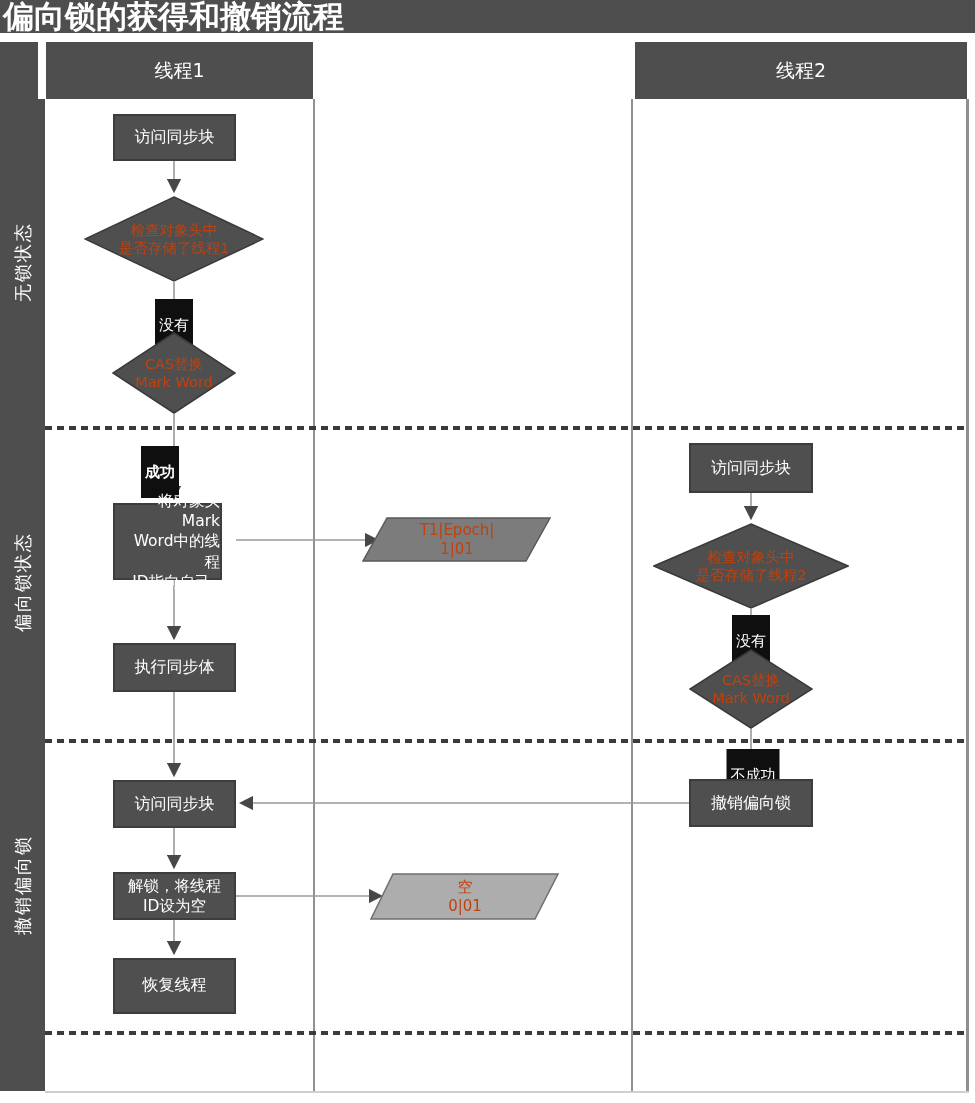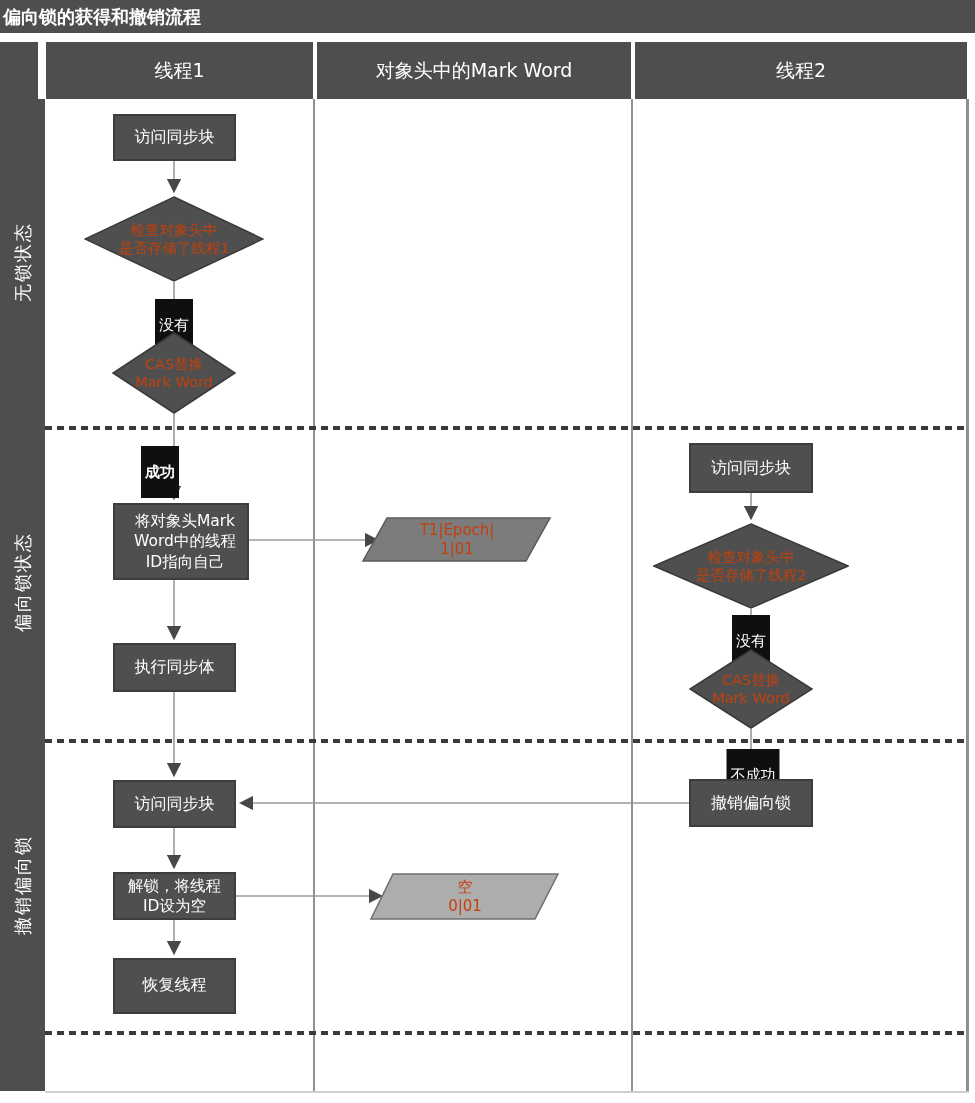--- a/index.html
+++ b/index.html
@@ -4,21 +4,21 @@
 <style>
   html,body { margin:0; padding:0; background:#ffffff; }
   #canvas {
     position:relative; width:975px; height:1103px; overflow:hidden;
     background:#ffffff;
     font-family:"DejaVu Sans","Liberation Sans",sans-serif;
   }
   
   .titlebar {
     position:absolute; left:0; top:0; width:975px; height:33px;
-    background:#4e4e4e; color:#ffffff; font-size:18px; font-weight:bold;
+    background:#4e4e4e; color:#ffffff; font-size:31px; font-weight:bold;
     line-height:33px; padding-left:3px; box-sizing:border-box; white-space:nowrap;
   }
   .lane-header {
     position:absolute; top:42px; height:57px; background:#4e4e4e; color:#ffffff;
     font-size:19px; display:flex; align-items:center; justify-content:center;
   }
   .sidebar {
     position:absolute; left:0; top:99px; width:45px; height:992px; background:#4e4e4e;
   }
   .vlabel {
@@ -57,23 +57,20 @@
 </head>
 <body>
 
 <div id="canvas">
 
   <div class="titlebar">偏向锁的获得和撤销流程</div>
 
   <div class="lane-header" style="left:0; width:38px;"></div>
   <div class="lane-header" style="left:46px; width:267px;">
     <span>线程1</span>
-  </div>
-  <div class="lane-header" style="left:317px; width:314px;">
-    <span>对象头中的Mark Word</span>
   </div>
   <div class="lane-header" style="left:635px; width:332px;">
     <span>线程2</span>
   </div>
 
   <div class="sidebar"></div>
   <div class="vlabel" style="left:23px; top:262px;">无锁状态</div>
   <div class="vlabel" style="left:23px; top:582px;">偏向锁状态</div>
   <div class="vlabel" style="left:23px; top:885px;">撤销偏向锁</div>
 
@@ -134,21 +131,21 @@
       <polygon points="62,1 123,41 62,81 1,41" fill="#4f4f4f" stroke="#3a3a3a" stroke-width="1.5"></polygon>
     </svg>
     <div class="node-text">
       <span>CAS替换</span>
       <span>Mark Word</span>
     </div>
   </div>
 
   <div class="badge" style="left:160px; top:446px;font-weight:bold;">成功</div>
 
-  <div class="rect" style="left:113px; top:503px; width:136px; height:77px;padding-left:8px;">
+  <div class="rect" style="left:113px; top:503px; width:109px; height:77px;padding-left:8px;">
     <span class="s">将对象头Mark</span>
     <span class="s">Word中的线程</span>
     <span class="s">ID指向自己</span>
   </div>
 
   <div class="rect" style="left:113px; top:643px; width:123px; height:49px;">
     <span>执行同步体</span>
   </div>
 
   <div class="rect" style="left:113px; top:780px; width:123px; height:48px;">

